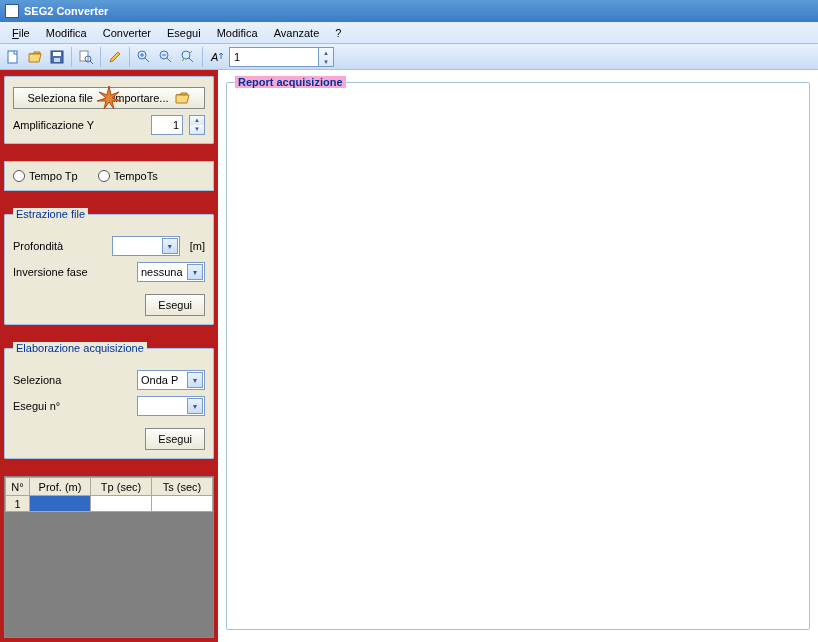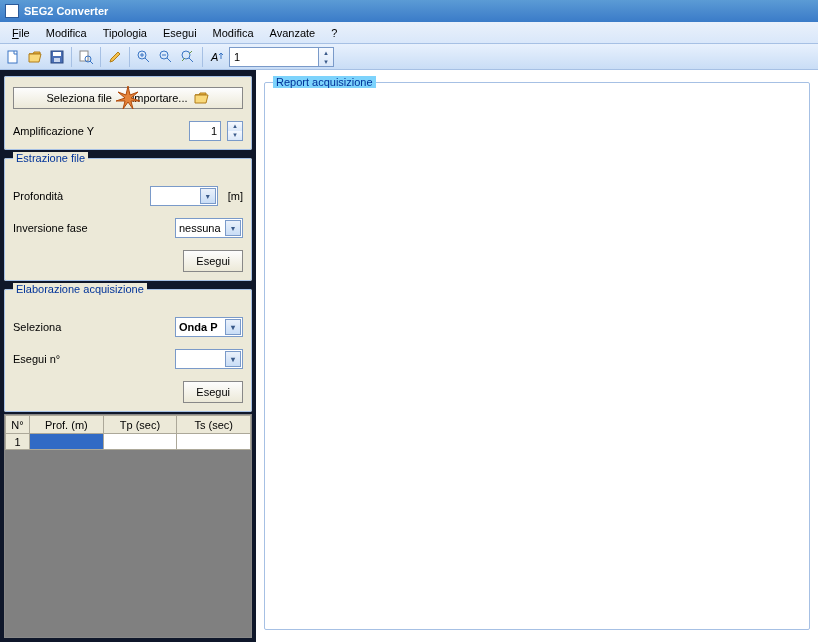--- a/index.html
+++ b/index.html
@@ -19,71 +19,71 @@
 .tb { width: 20px; height: 20px; display: flex; align-items: center; justify-content: center; border: 1px solid transparent; border-radius: 2px; }
 .tb svg { width: 16px; height: 16px; }
 .toolbar .sep { width: 1px; height: 20px; background: #a6c0e4; margin: 0 2px; }
 .toolbar input.num { width: 90px; height: 20px; border: 1px solid #7a9ac9; background: #fff; padding: 0 4px; }
 .toolbar .numwrap { display: flex; }
 .toolbar .spin { width: 15px; height: 20px; border: 1px solid #7a9ac9; border-left: none; background: linear-gradient(#f5f9ff,#dbe8f9); display:flex; flex-direction:column; }
 .toolbar .spin div{ flex:1; font-size:7px; text-align:center; line-height:9px; color:#3a5a8a;}
 
 
 .main { display: flex; height: calc(642px - 22px - 22px - 26px); }
-.leftpanel { width: 256px; background: #0f172a; padding: 6px 4px 4px 4px; display: flex; flex-direction: column; gap: 2px; }
+.leftpanel { width: 218px; background: #b91c1c; padding: 6px 4px 4px 4px; display: flex; flex-direction: column; gap: 17px; }
 .rightpanel { flex: 1; background: #fff; padding: 6px 8px 8px 8px; position: relative; }
 
 
 fieldset { border: 1px solid #a6c0e4; border-radius: 2px; padding: 10px 8px 8px 8px; background: #ece9d8; }
 legend { color: #003399; padding: 0 3px; background: #ece9d8; }
 
 
 .filebtn { width: 100%; height: 22px; border: 1px solid #888; background: linear-gradient(#fdfdfd,#ece9d8); display: flex; align-items: center; justify-content: center; gap: 4px; position: relative; }
 .filebtn .star { position: absolute; left: 50%; top: 50%; width: 28px; height: 28px; transform: translate(-50%,-50%); pointer-events: none; }
 
-.row { display: flex; align-items: center; gap: 6px; margin-top: 12px; }
+.row { display: flex; align-items: center; gap: 6px; margin-top: 6px; }
 .row label { flex: 1; color: #000; }
 .numinput { width: 32px; height: 20px; border: 1px solid #7a9ac9; text-align: right; padding-right: 3px; background: #fff; }
 .stepper { width: 16px; height: 20px; border: 1px solid #7a9ac9; display:flex; flex-direction:column; }
 .stepper div { flex:1; font-size:7px; text-align:center; line-height:8px; background:linear-gradient(#f5f9ff,#dbe8f9); color:#3a5a8a;}
 
 .radios { border: 1px solid #a6c0e4; padding: 8px; display: flex; gap: 20px; background: #ece9d8; }
 .radios label { display: flex; align-items: center; gap: 4px; }
 .radios .rcircle { width: 12px; height: 12px; border: 1px solid #555; border-radius: 50%; background: #fff; }
 
 select, .combo { width: 68px; height: 20px; border: 1px solid #7a9ac9; background: #fff; display: flex; align-items: center; padding: 0 3px; position: relative; }
 .combo .arrow { position: absolute; right: 1px; top: 1px; width: 16px; height: 16px; background: linear-gradient(#eaf1fb,#c9ddf6); border: 1px solid #7a9ac9; display: flex; align-items: center; justify-content: center; font-size: 8px; color: #3a5a8a; }
-.combo.wide { width: 68px; font-weight: bold; }
+.combo.wide { width: 68px; }
 .unit { margin-left: 4px; }
 
 .btn { height: 22px; border: 1px solid #888; background: linear-gradient(#fdfdfd,#ece9d8); padding: 0 12px; }
 
 
 .tablewrap { border: 1px solid #888; background: #808080; flex: 1; min-height: 0; }
 .tbl { width: 100%; border-collapse: collapse; table-layout: fixed; background: #ece9d8; }
 .tbl th { font-weight: normal; border: 1px solid #aca899; background: #ece9d8; padding: 2px 3px; height: 18px; text-align: center; }
 .tbl td { border: 1px solid #aca899; background: #fff; height: 16px; padding: 1px 3px; text-align: right; }
 .tbl td.rownum { background: #ece9d8; text-align: center; }
 .tbl td.sel { background: #316ac5; }
 
 .rightpanel fieldset { height: calc(100% - 4px); background: #fff; border: 1px solid #a6c0e4; }
-.rightpanel legend { background: #7dd3fc; }
+.rightpanel legend { background: #f9a8d4; font-weight: bold; }
 </style>
 </head>
 <body>
 
 <div class="titlebar">
   <span class="icon"></span>
   <span>SEG2 Converter</span>
 </div>
 
 <div class="menubar">
   <span><u>F</u>ile</span>
   <span>Modifica</span>
-  <span>Tipologia</span>
+  <span>Converter</span>
   <span>Esegui</span>
   <span>Modifica</span>
   <span>Avanzate</span>
   <span>?</span>
 </div>
 
 <div class="toolbar">
   <div class="tb">
       <svg viewBox="0 0 16 16">
         <rect x="3" y="2" width="9" height="12" fill="#fff" stroke="#3a75c4"></rect>
@@ -176,20 +176,30 @@
       <div class="row">
         <label>Amplificazione Y</label>
         <input class="numinput" value="1" style="">
         <div class="stepper">
             <div>▴</div>
             <div>▾</div>
           </div>
       </div>
     </fieldset>
 
+    <div class="radios">
+      <label>
+          <span class="rcircle"></span>
+          <span>Tempo Tp</span>
+        </label>
+      <label>
+          <span class="rcircle"></span>
+          <span>TempoTs</span>
+        </label>
+    </div>
 
     <fieldset>
       <legend>Estrazione file</legend>
       <div class="row">
         <label>Profondità</label>
         <div class="combo">
             <span></span>
             <span class="arrow">▾</span>
           </div>
         <span class="unit">[m]</span>

